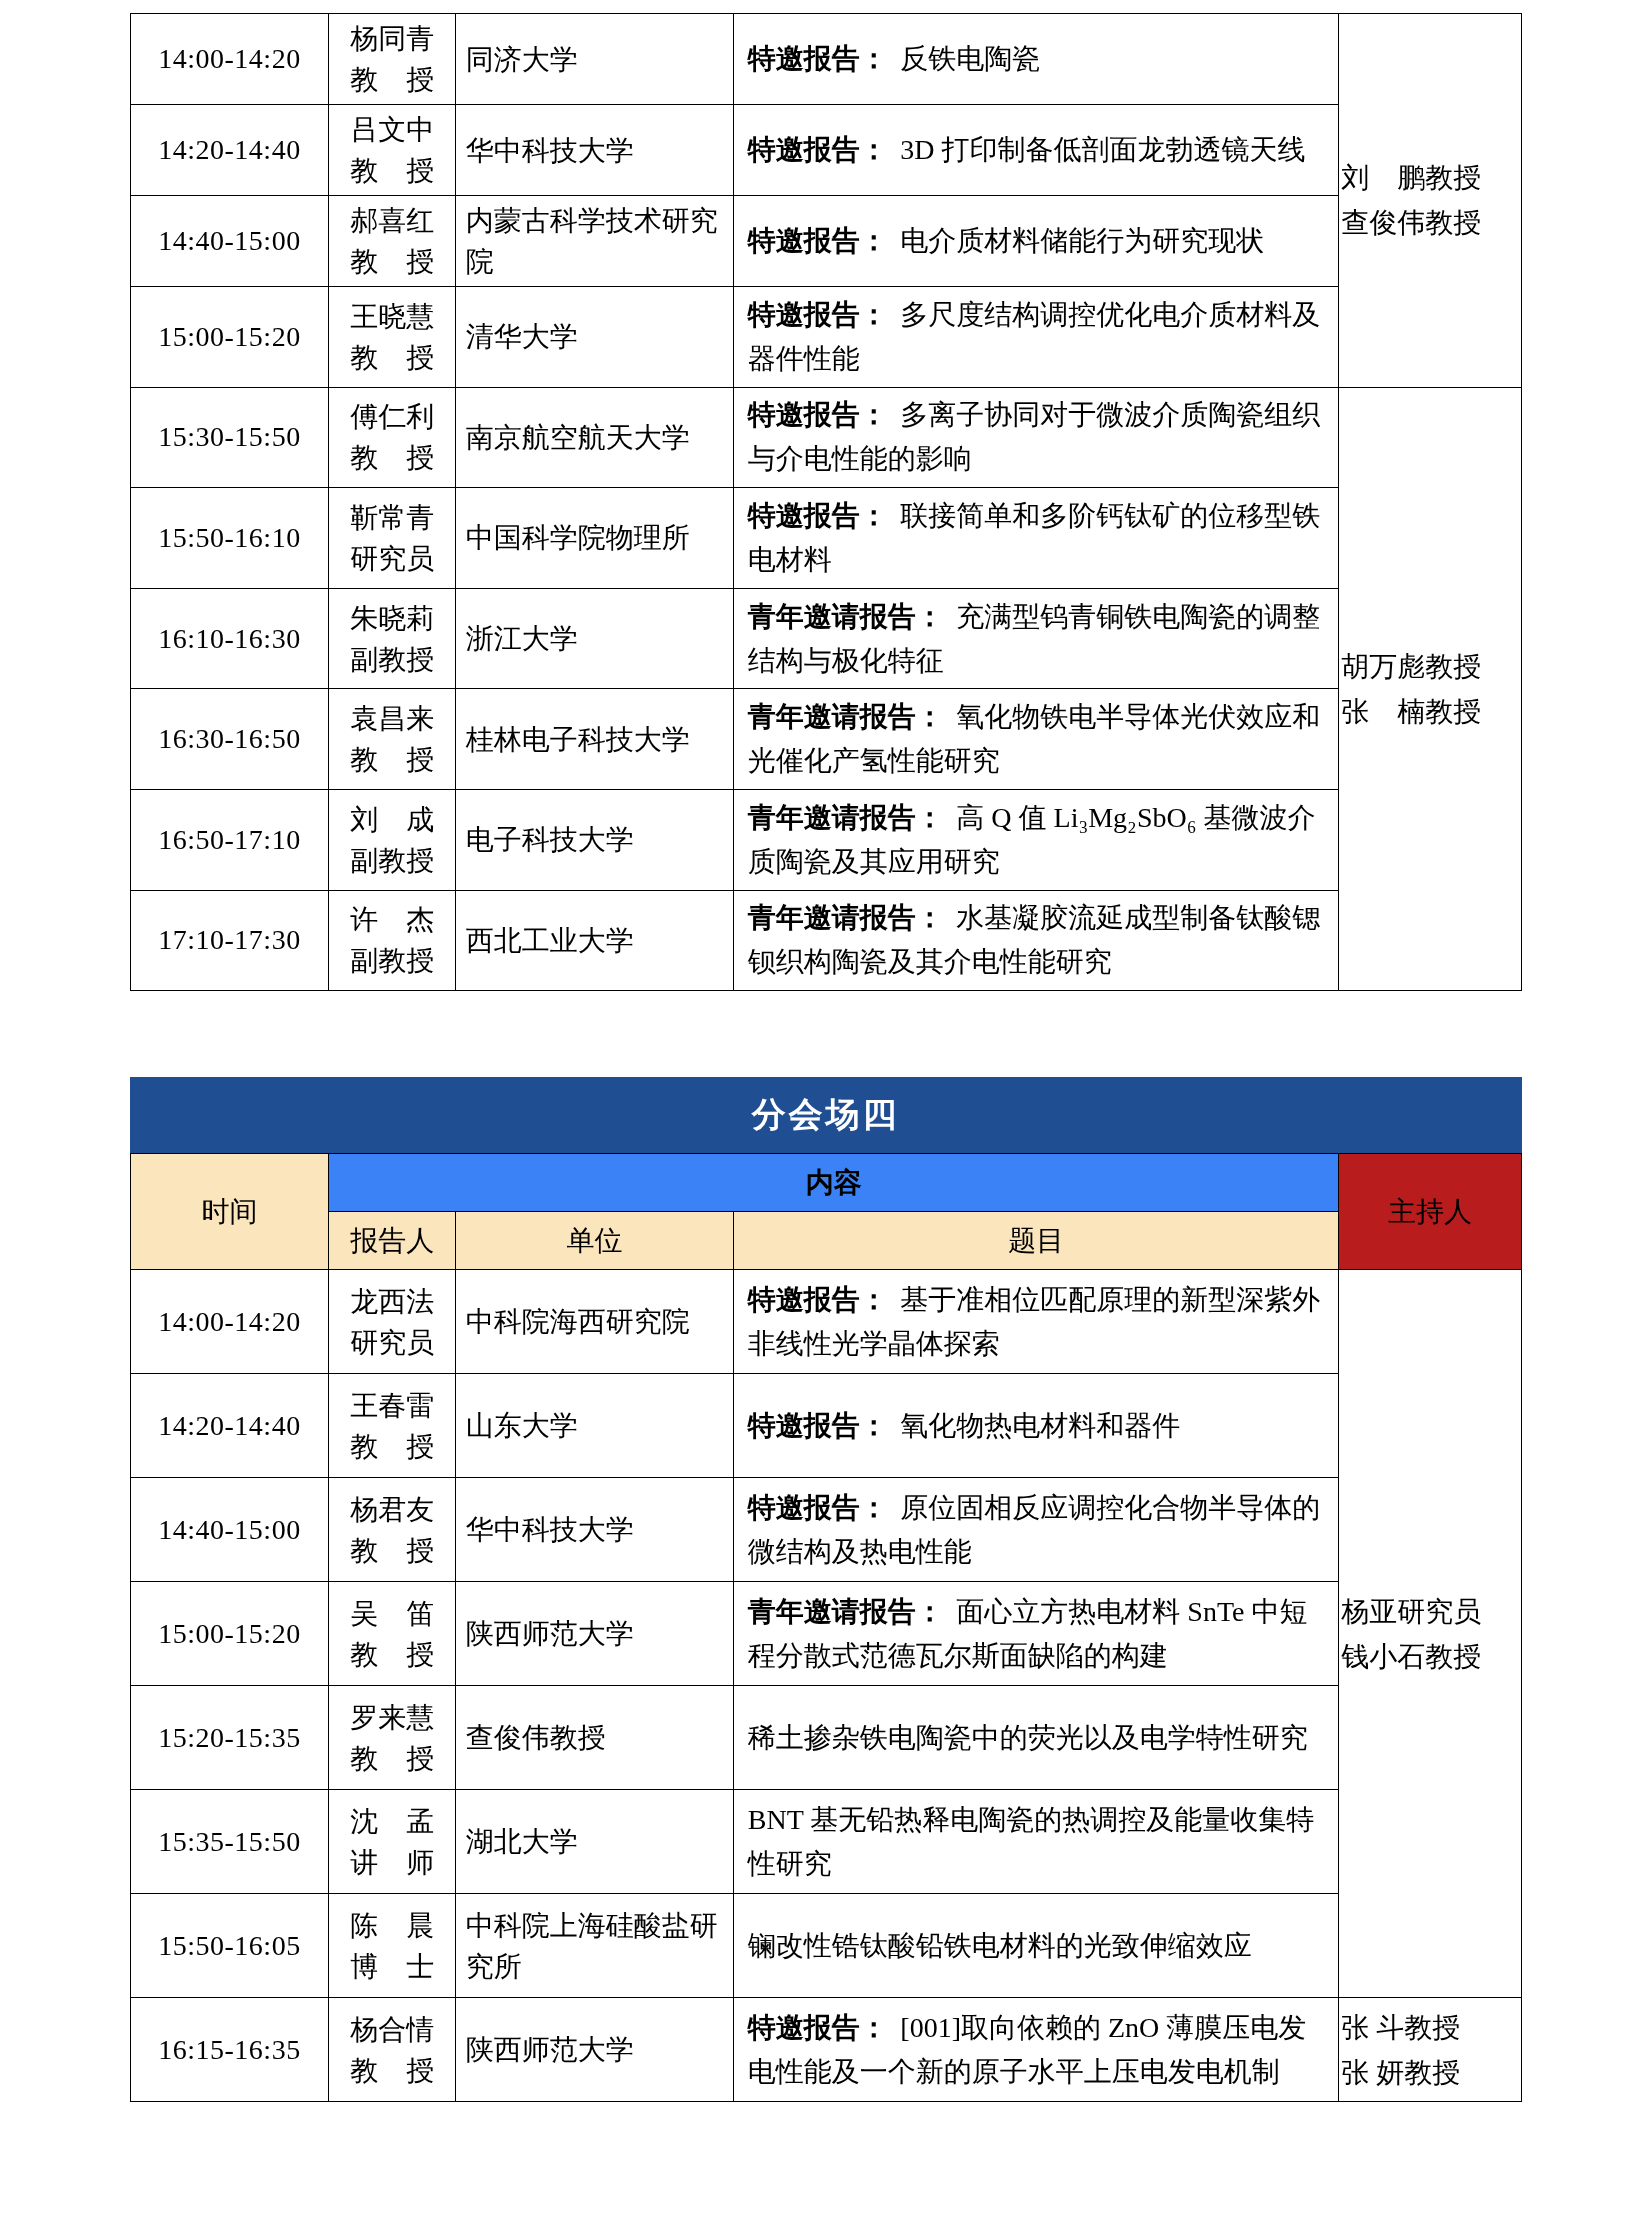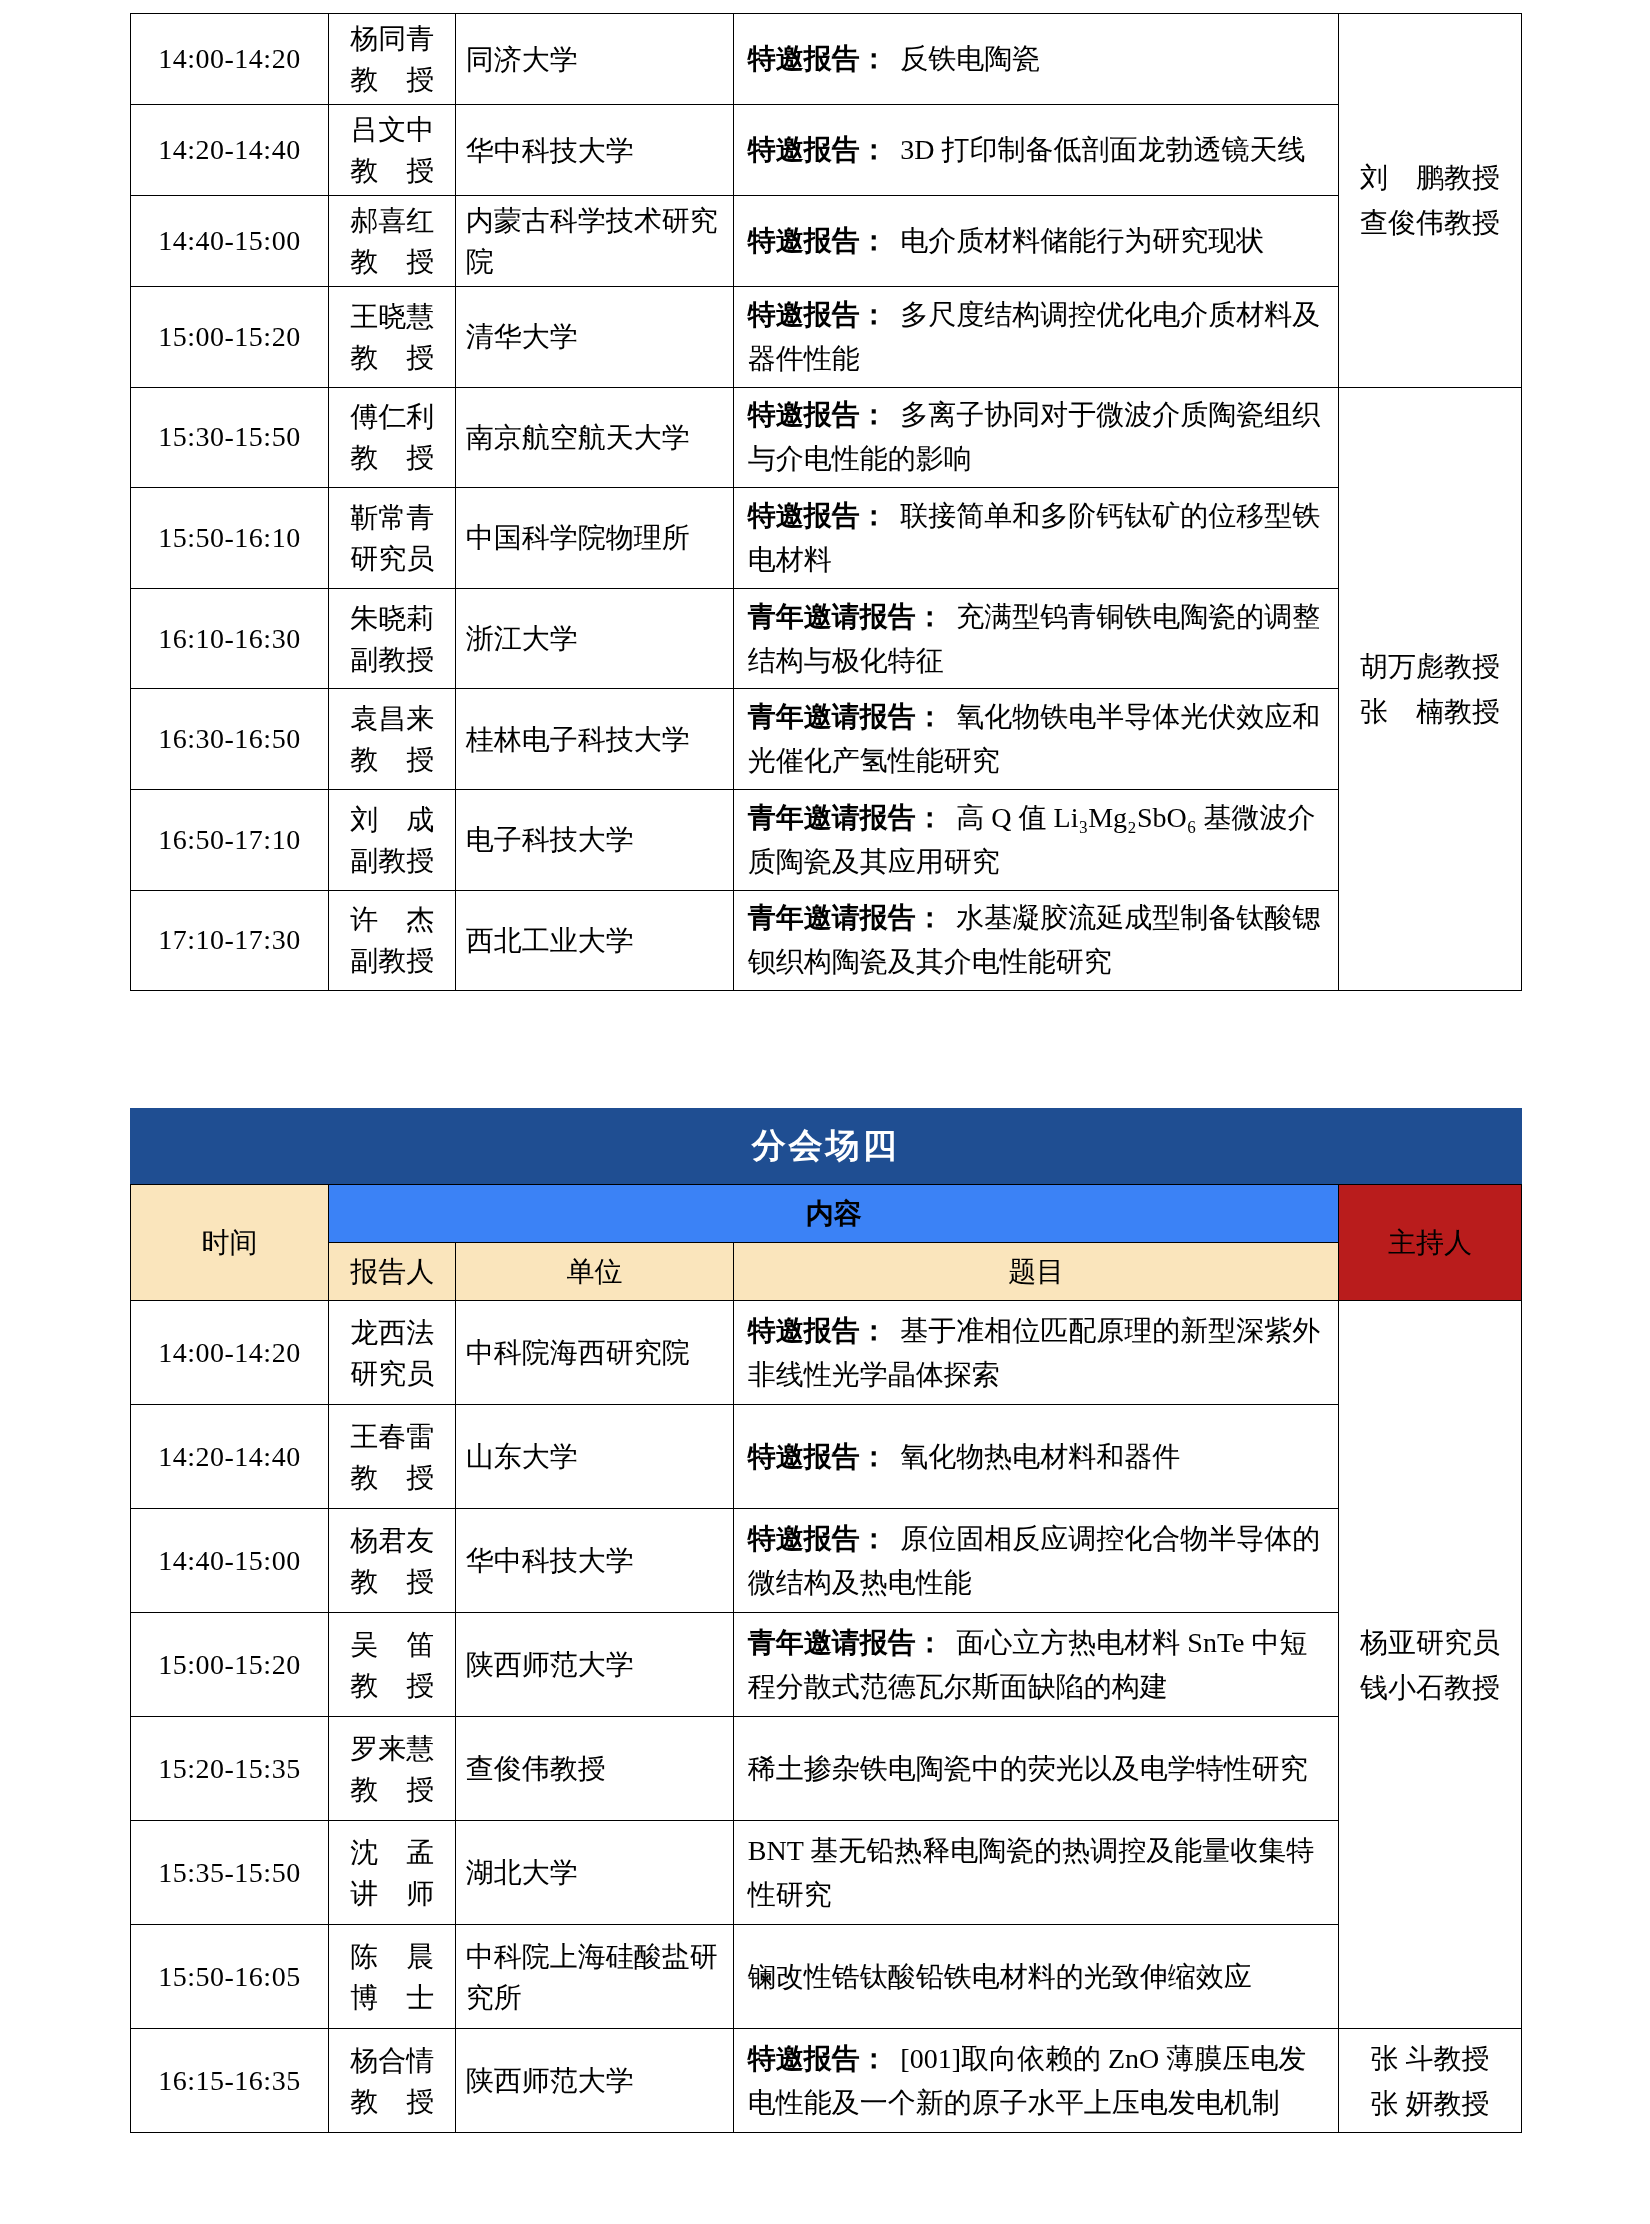--- a/index.html
+++ b/index.html
@@ -20,25 +20,25 @@
 
   #table-session3 tbody tr{height:91px;}
   #table-session4 tbody tr{height:104px;}
 
   .c-time{text-align:center;font-size:27px;letter-spacing:0.5px;}
   .c-speaker{text-align:center;padding:3.9px 1.9px;}
   .c-speaker div{line-height:41px;}
   .c-unit{text-align:left;padding:1.9px 7.8px 1.9px 9.7px;line-height:41px;}
   .c-title{text-align:left;padding:5.8px 9.7px 5.8px 13.6px;line-height:44px;}
   .tp{font-family:"Liberation Sans","DejaVu Sans",sans-serif;font-weight:700;margin-right:0.45em;}
-  .c-chair{text-align:center;padding:3.9px 1.9px;}
+  .c-chair{text-align:left;padding:3.9px 1.9px;}
   .c-chair div{line-height:45px;}
 
   .banner{
-    margin-top:117px;height:76px;
+    margin-top:86px;height:76px;
     background:#1f4e92;color:#ffffff;
     display:flex;align-items:center;justify-content:center;
     font-family:"Liberation Sans","DejaVu Sans",sans-serif;
     font-weight:700;font-size:34px;letter-spacing:2.9px;
   }
   .info-line{
     height:82px;display:flex;align-items:center;justify-content:center;
     gap:45px;font-weight:700;font-size:29px;
   }
   thead th{background:#fae5bc;font-weight:400;font-size:29px;text-align:center;}

